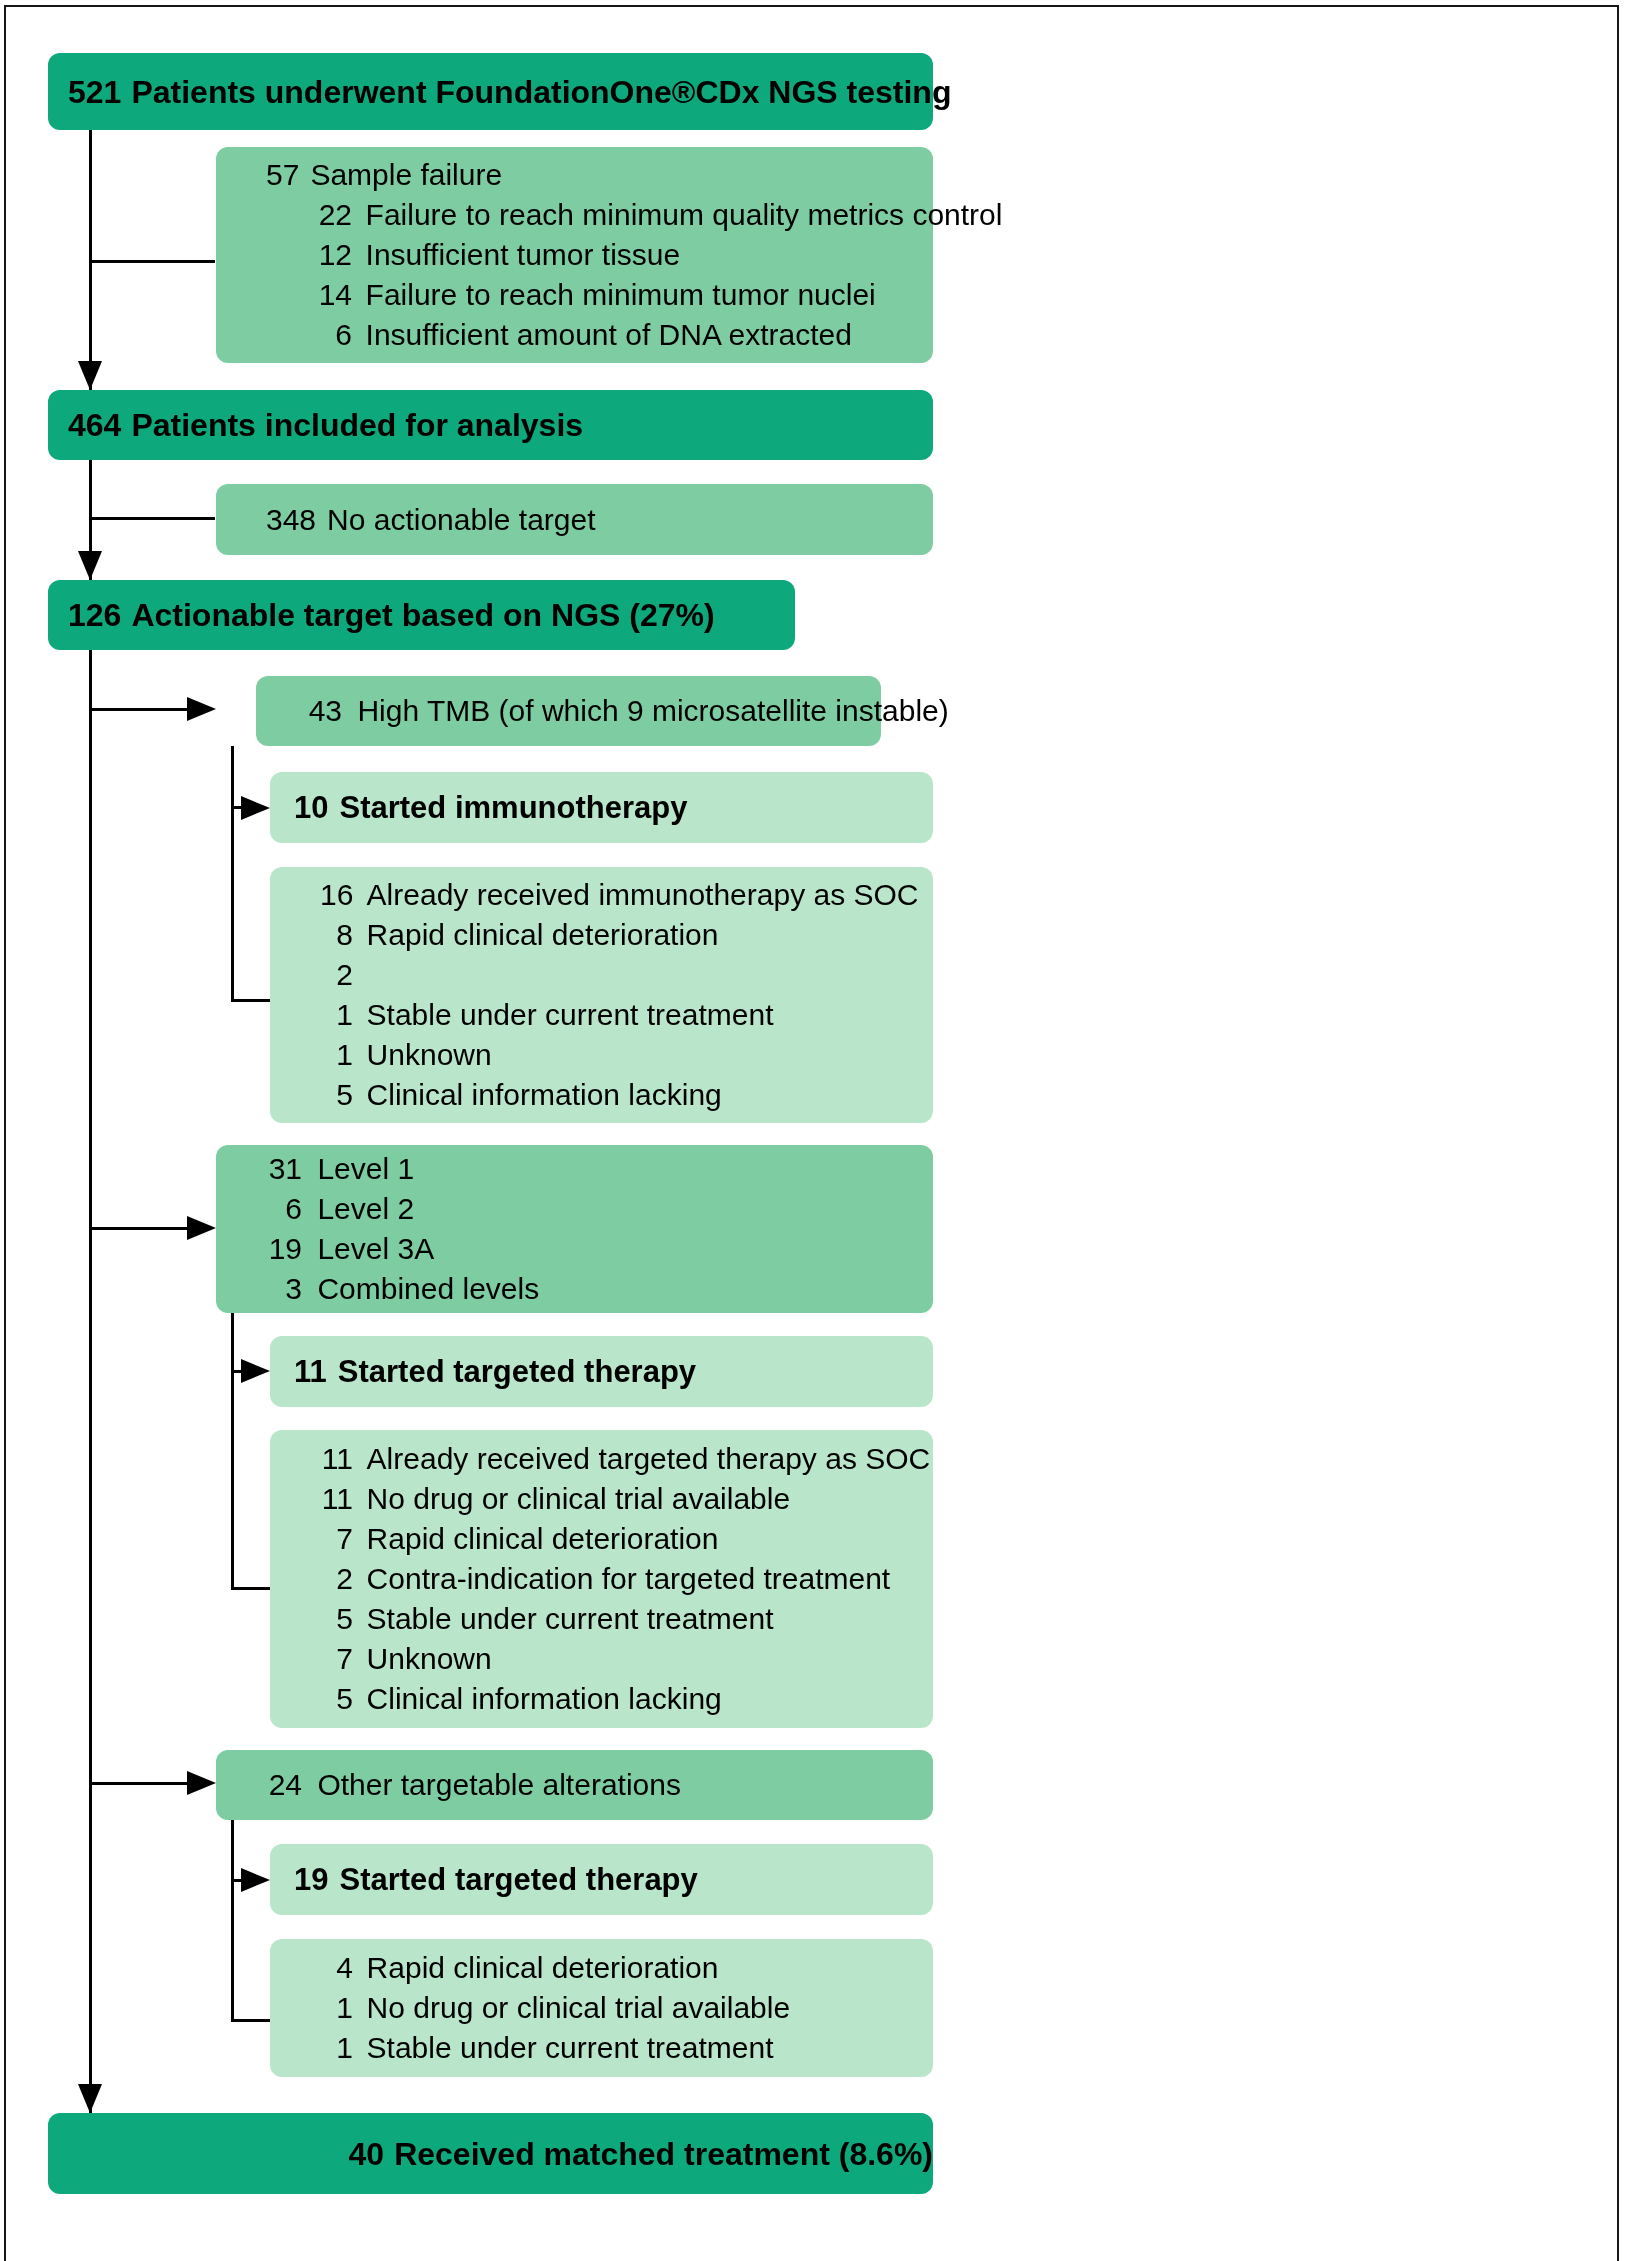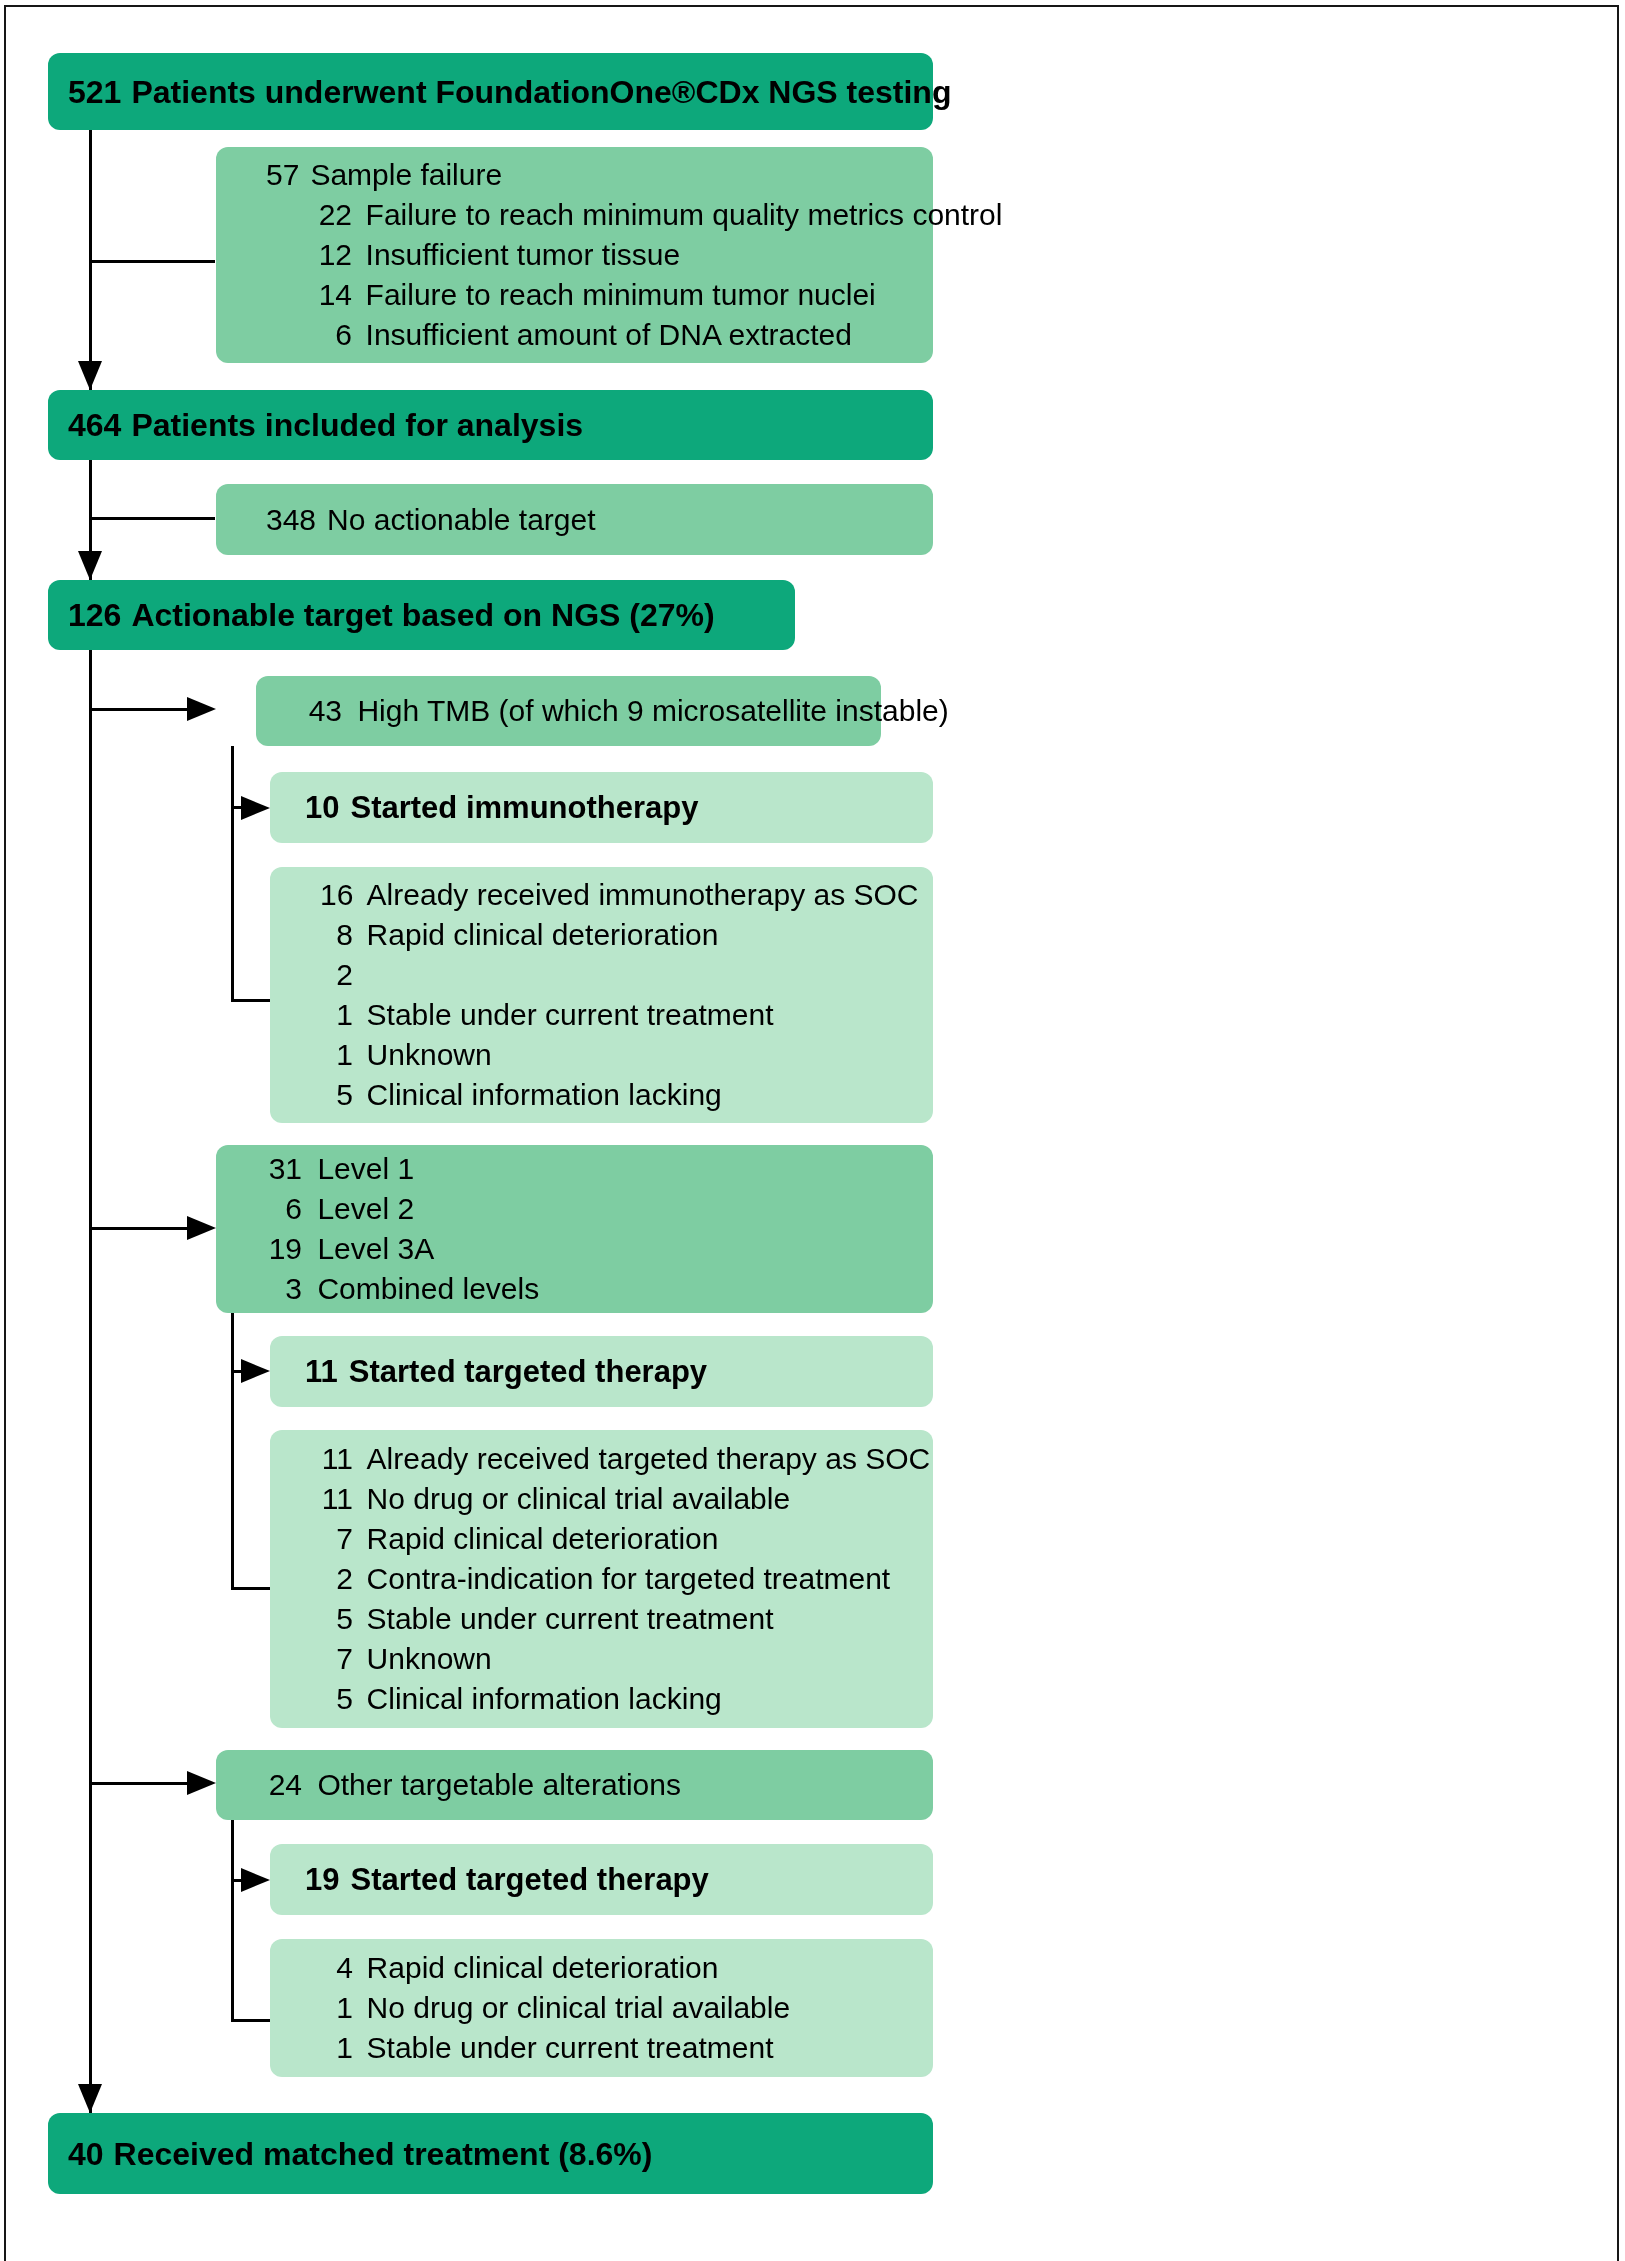--- a/index.html
+++ b/index.html
@@ -18,21 +18,21 @@
   }
   .row{display:flex;line-height:40px;font-size:30px;white-space:pre;}
   .num{flex:none;text-align:right;}
   .lbl{flex:none;}
   .dark{background:var(--dark);padding-left:20px;}
   .dark .row{font-size:32px;font-weight:700;line-height:42px;}
   .dark .num{margin-right:10px;}
   .medium{background:var(--med);}
   .light{background:var(--light);}
   .pad{padding-left:50px;}
-  .started{padding-left:35px;}
+  .started{padding-left:24px;}
   .started .row{font-size:31px;font-weight:700;line-height:42px;}
   .started .num{margin-right:11px;}
   #b-sample .num{width:86px;margin-right:13.6px;}
   #b-sample .row.main .num{width:auto;margin-right:11px;}
   #b-notarget .num{margin-right:11px;}
   #b-tmb .num,#b-levels .num,#b-other .num{width:36px;margin-right:15.4px;}
   .reasons .num{width:33px;margin-right:13.6px;}
   
   #b-tested  {left:48px;top:53px; width:885px;height:77px;}
   #b-sample  {left:216px;top:147px; width:717px;height:216px;}
@@ -41,21 +41,21 @@
   #b-action  {left:48px;top:580px;width:747px;height:70px;}
   #b-tmb     {left:216px;top:676px;width:625px;height:70px;margin-left:40px;}
   #b-immuno  {left:270px;top:772px;width:663px;height:71px;}
   #b-immuno-r{left:270px;top:867px;width:663px;height:256px;}
   #b-levels  {left:216px;top:1145px;width:717px;height:168px;}
   #b-target1 {left:270px;top:1336px;width:663px;height:71px;}
   #b-target1-r{left:270px;top:1430px;width:663px;height:298px;}
   #b-other   {left:216px;top:1750px;width:717px;height:70px;}
   #b-target2 {left:270px;top:1844px;width:663px;height:71px;}
   #b-target2-r{left:270px;top:1939px;width:663px;height:138px;}
-  #b-matched {left:48px;top:2113px;width:885px;height:81px;}
+  #b-matched {left:48px;top:2113px;width:885px;height:81px;align-items:flex-end;}
   
   .vline{position:absolute;width:2.7px;background:#000;}
   .hline{position:absolute;height:2.7px;background:#000;}
   .arrow-down{position:absolute;width:0;height:0;
     border-left:12.2px solid transparent;border-right:12.2px solid transparent;
     border-top:29px solid #000;}
   .arrow-right{position:absolute;width:0;height:0;
     border-top:12.2px solid transparent;border-bottom:12.2px solid transparent;
     border-left:29px solid #000;}
 </style>

